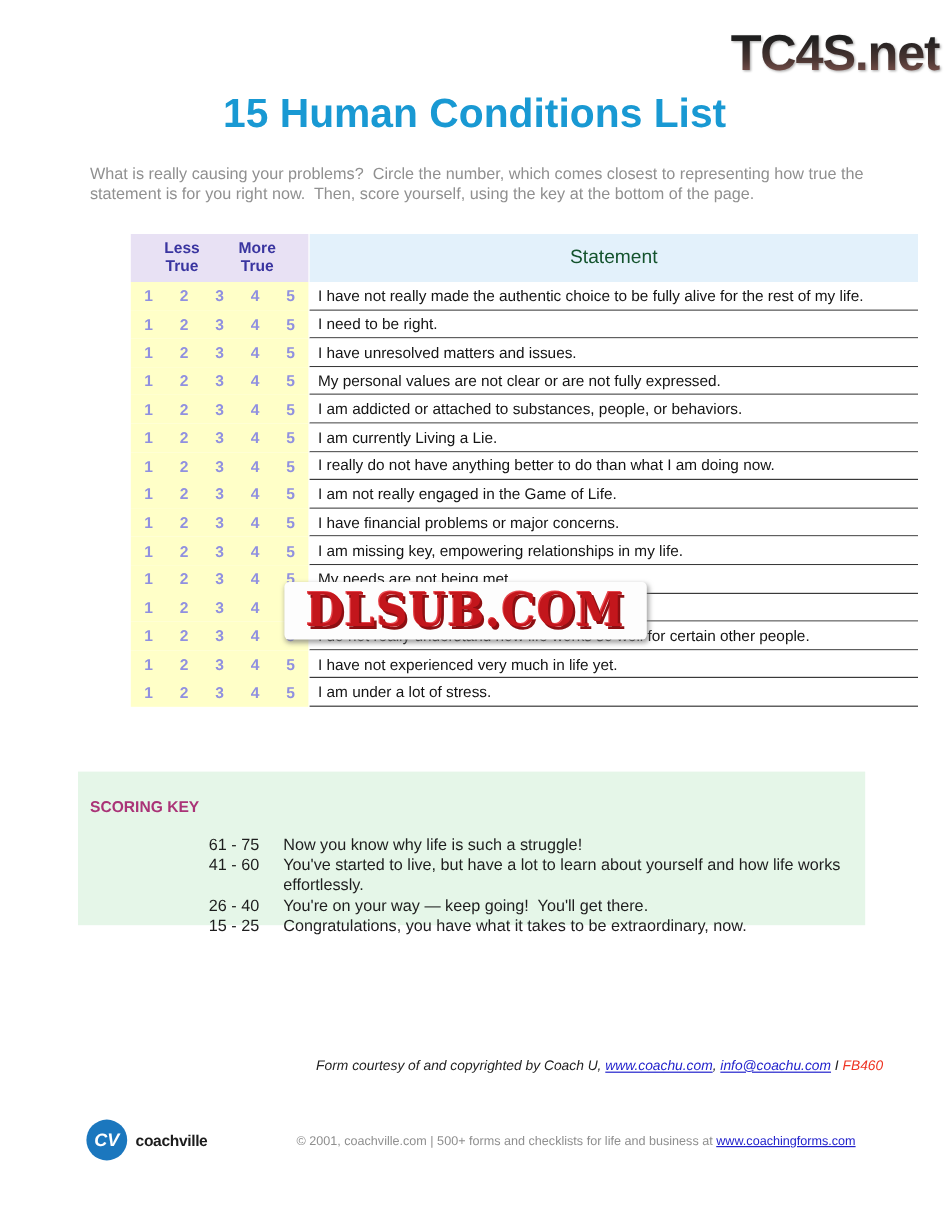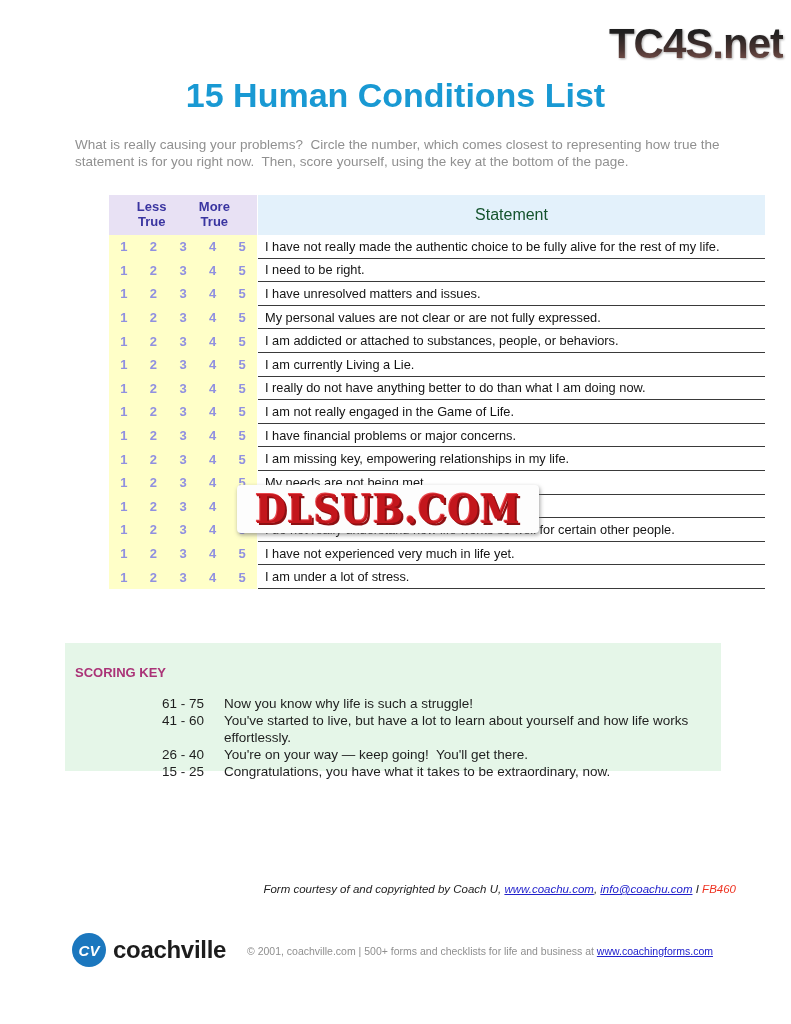--- a/index.html
+++ b/index.html
@@ -43,36 +43,36 @@
   .dlsub { position:absolute; left:237px; top:485px; width:302px; height:48px; background:#fdfdfd;
            border-radius:4px; box-shadow:1px 2px 4px rgba(110,110,110,.65);
            display:flex; align-items:center; justify-content:center; }
   .dlsub span { font-family:"DejaVu Serif", serif; font-weight:bold; font-size:36px; color:#c3161c;
            letter-spacing:1px; transform:scaleY(1.08);
            text-shadow:2px 2px 0 #8d0f12, -1px -1px 0 #e8474d; }
 
   
   .scoring { position:absolute; left:65px; top:643px; width:656px; height:128px; background:#e5f6e8; }
   .scoring-title { position:absolute; left:10px; top:22px; font-size:13px; font-weight:bold; color:#aa3377; }
-  .scoring-rows { position:absolute; left:0; top:52px; width:100%;padding-left:24px; }
+  .scoring-rows { position:absolute; left:12px; top:52px; width:100%;padding-left:24px; }
   .scoring-row { display:grid; grid-template-columns:115px 1fr; column-gap:20px; line-height:17px; }
   .scoring-row .range { text-align:right; font-size:13.5px; color:#1e1e1e; }
   .scoring-row .desc { font-size:13.5px; color:#1e1e1e; white-space:pre-wrap; }
 
   
   .credit { position:absolute; top:883px; right:55px; font-size:11.5px; font-style:italic; color:#222;
             white-space:nowrap; }
   .credit a { color:#2222cc; }
   .credit .code { color:#ee3322; }
 
   
   .cv-logo { position:absolute; left:72px; top:933px; display:flex; align-items:center; }
   .cv-circle { width:34px; height:34px; border-radius:50%; background:#1b77be; display:flex; align-items:center;
                justify-content:center; color:#fff; font-weight:bold; font-size:15px; font-style:italic; }
-  .cv-name { margin-left:7px; font-size:24px; font-weight:bold; color:#1c1c1c; letter-spacing:-0.3px; }
+  .cv-name { margin-left:7px; font-size:13px; font-weight:bold; color:#1c1c1c; letter-spacing:-0.3px; }
   .copyright { position:absolute; left:200px; top:945px; width:560px; text-align:center;
                font-size:10.5px; color:#8f8f8f; }
   .copyright a { color:#2222cc; }
 
   
   .traders { position:absolute; right:2px; top:980px; font-size:34px; font-weight:bold; color:#c9504e;
              letter-spacing:0px;
              text-shadow:-1px -1px 0 #5e2424, 1px -1px 0 #5e2424, -1px 1px 0 #5e2424,
                           2px 2px 0 #5e2424, 3px 3px 3px #9a9a9a, -2px -2px 2px #cfcfcf; }
 </style>

